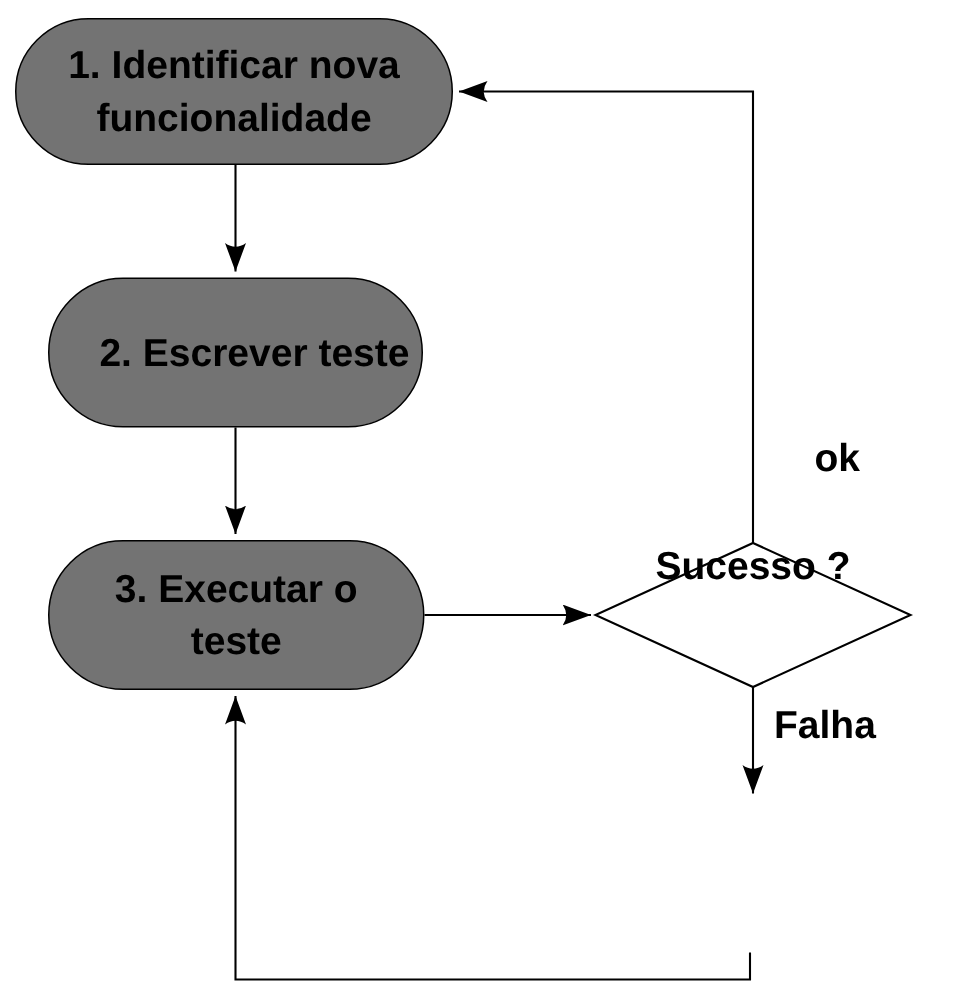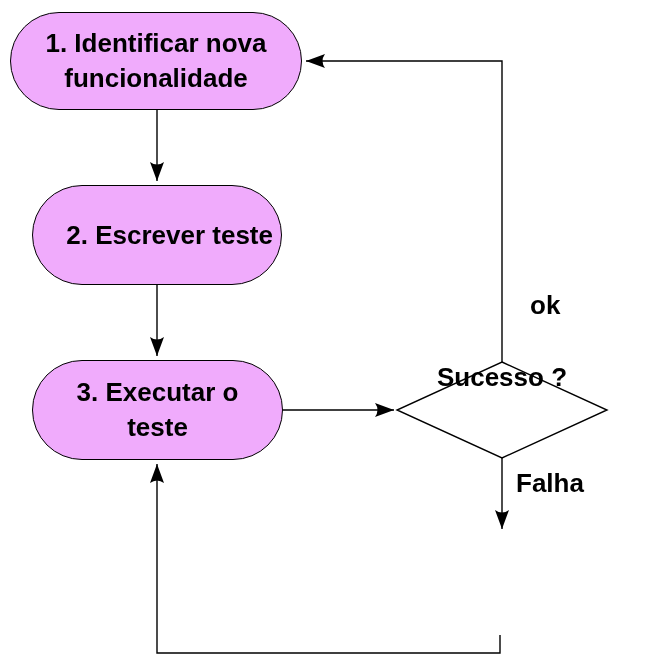--- a/index.html
+++ b/index.html
@@ -19,21 +19,21 @@
   .wires {
     position: absolute;
     left: 0;
     top: 0;
     width: 647px;
     height: 665px;
   }
   .node {
     position: absolute;
     box-sizing: border-box;
-    background: #f0abfc;
+    background: #737373;
     border: 1.5px solid #000000;
     display: flex;
     align-items: center;
     justify-content: center;
     text-align: center;
     font-weight: bold;
     font-size: 26px;
     line-height: 35px;
   }
   .stadium { border-radius: 50px; }
@@ -53,21 +53,21 @@
     font-weight: bold;
     font-size: 26px;
   }
   .edge-label {
     position: absolute;
     font-weight: bold;
     font-size: 26px;
     line-height: 26px;
     white-space: nowrap;
   }
-  #label-ok    { left: 530px; top: 292px; text-align: right; }
+  #label-ok    { left: 543px; top: 292px; text-align: right; }
   #label-falha { left: 516px; top: 470px; }
 </style>
 </head>
 <body>
 
 <div class="canvas">
 
   <svg class="wires" viewBox="0 0 647 665" xmlns="http://www.w3.org/2000/svg">
     <defs>
       <marker id="arrow" markerUnits="userSpaceOnUse" markerWidth="22" markerHeight="16" refX="19" refY="7" orient="auto">

